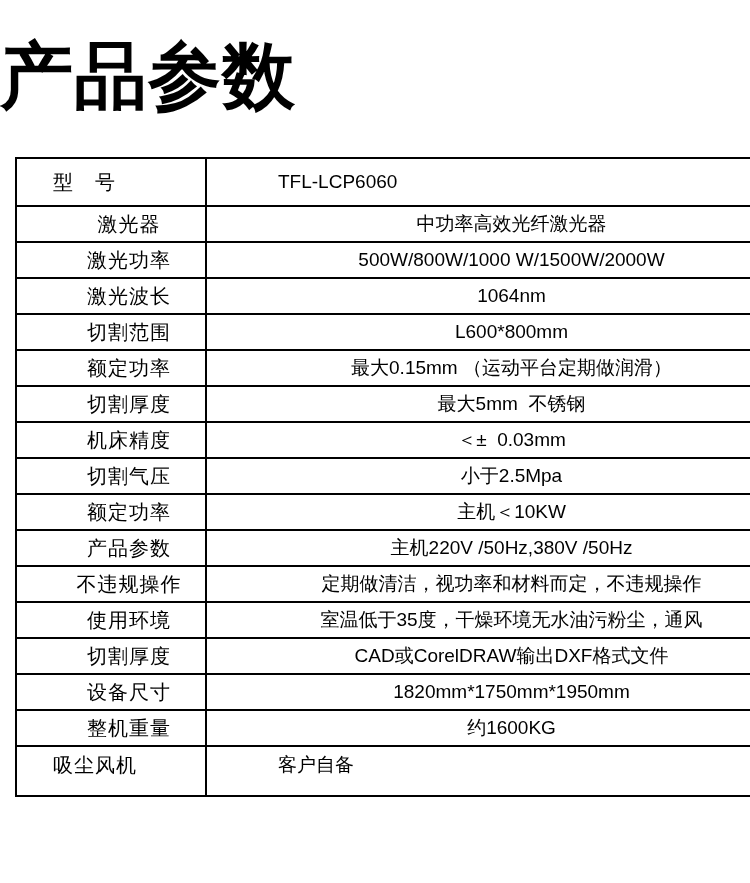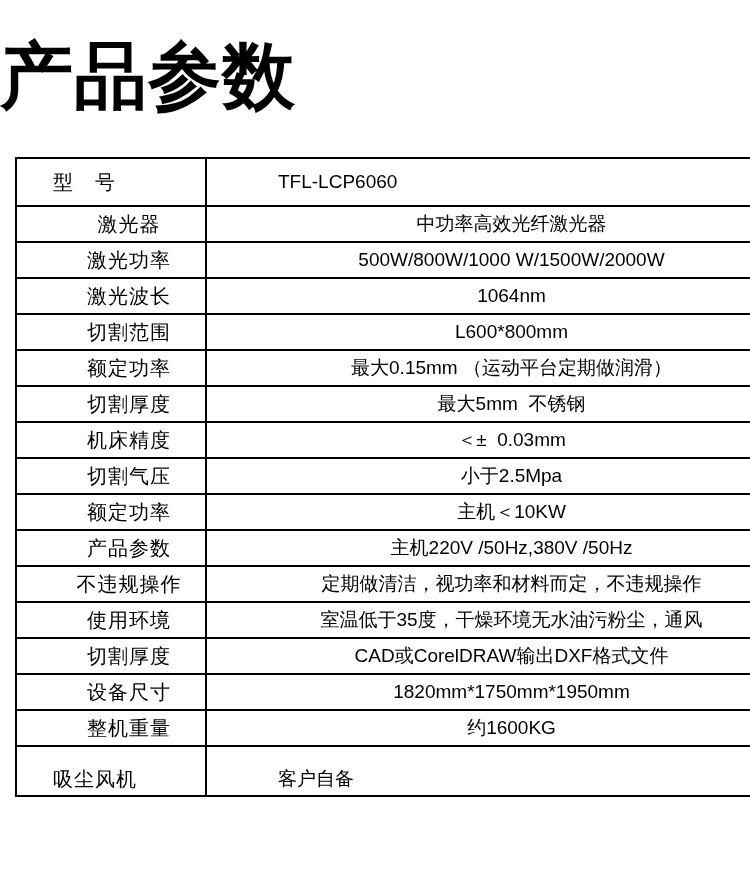--- a/index.html
+++ b/index.html
@@ -54,21 +54,21 @@
     font-size: 19px;
     white-space: pre;
     overflow: hidden;
     font-family: Liberation Sans, sans-serif;
   }
   tr.row-mid  { height: 36px; text-align: center; }
   tr.row-first { height: 48px; }
   tr.row-last  { height: 50px; }
   tr.row-last td { vertical-align: top; }
   tr.row-last td.label-cell,
-  tr.row-last td.value-cell { padding-top: 19px; }
+  tr.row-last td.value-cell { padding-top: 5px; }
 </style>
 </head>
 <body>
 
 <h1 class="page-title">产品参数</h1>
 
 <table class="spec-table">
   <tbody>
     <tr class="row-first">
       <td class="label-cell">型　号</td>

